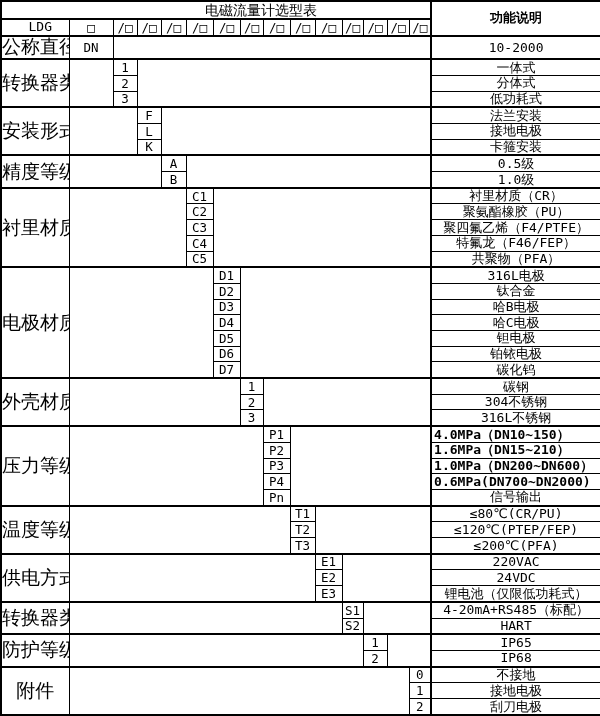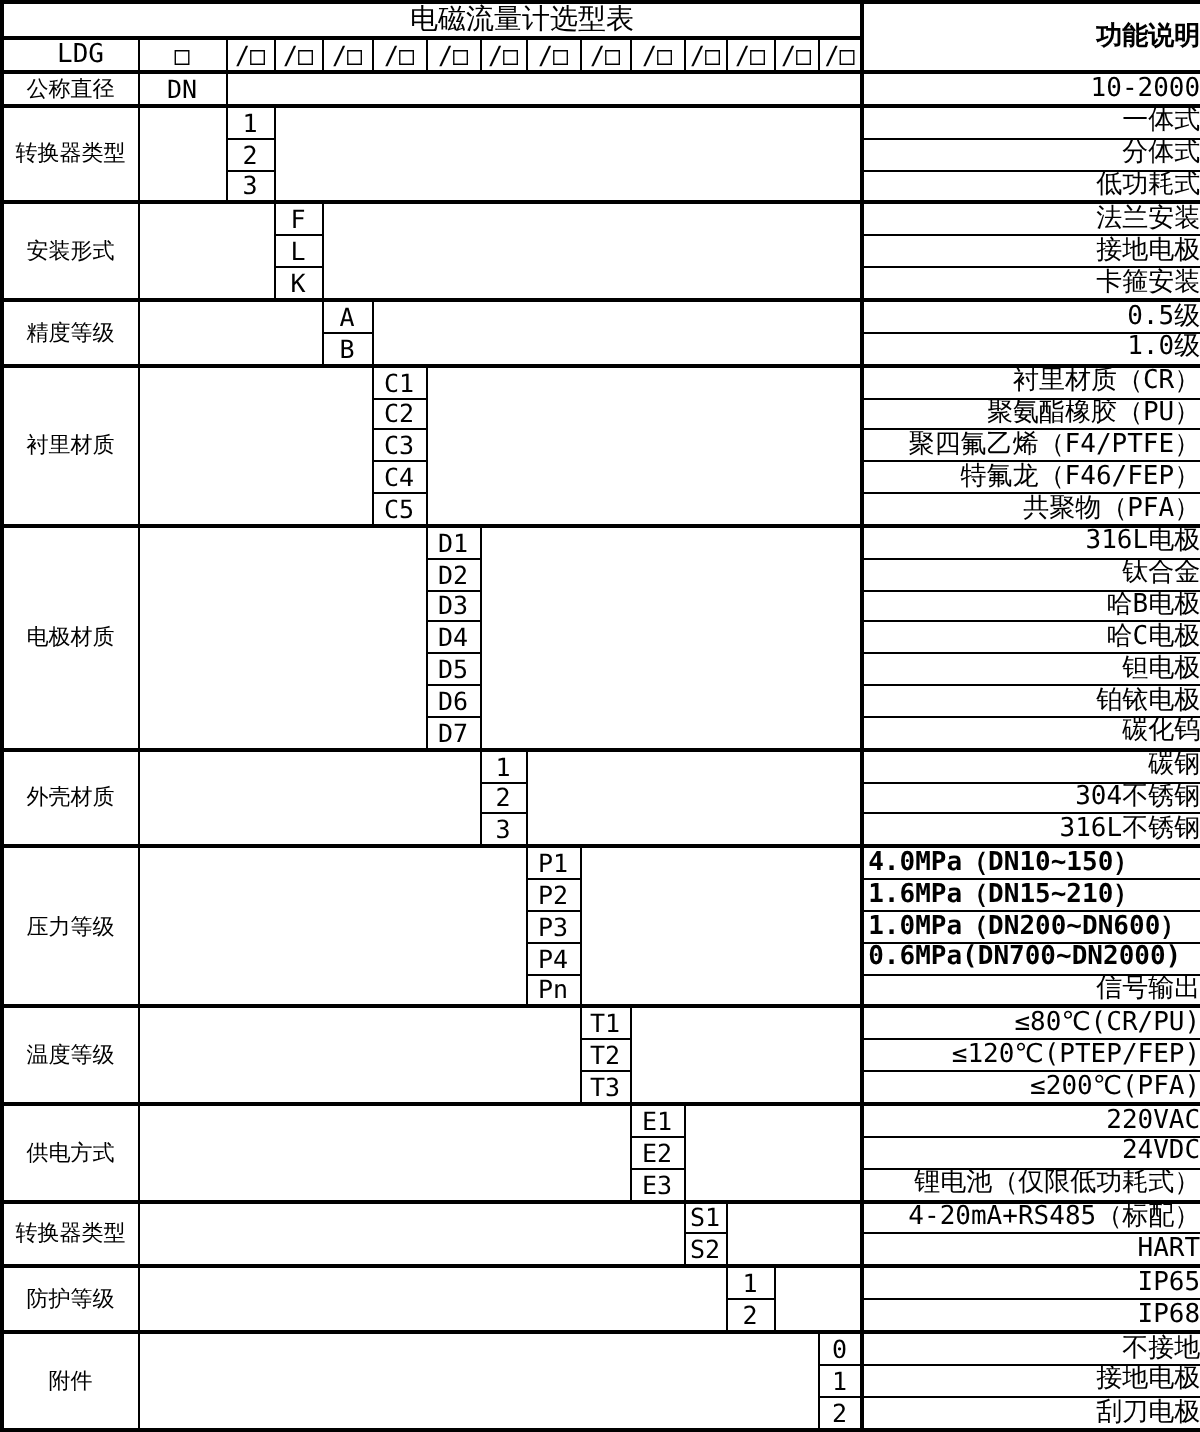--- a/index.html
+++ b/index.html
@@ -35,29 +35,28 @@
     font-weight: normal;
     font-size: 14px;
     padding-left: 90px;  
   }
   td.fnh {
     font-weight: bold;
     font-size: 13px;
   }
   td.fn {
     border-left: 2px solid #000000;
-    text-align: right;
   }
   td.model {
     text-align: center;
     padding-left: 10px;
     margin-top: 44px;
   }
   td.label {
-    font-size: 11px;
+    font-size: 19px;
   }
   td.code {
     font-size: 12.5px;
   }
   td.gs {
     border-top: 2px solid #000000;
   }
   td.left {
     text-align: left;
     padding-left: 2px;

